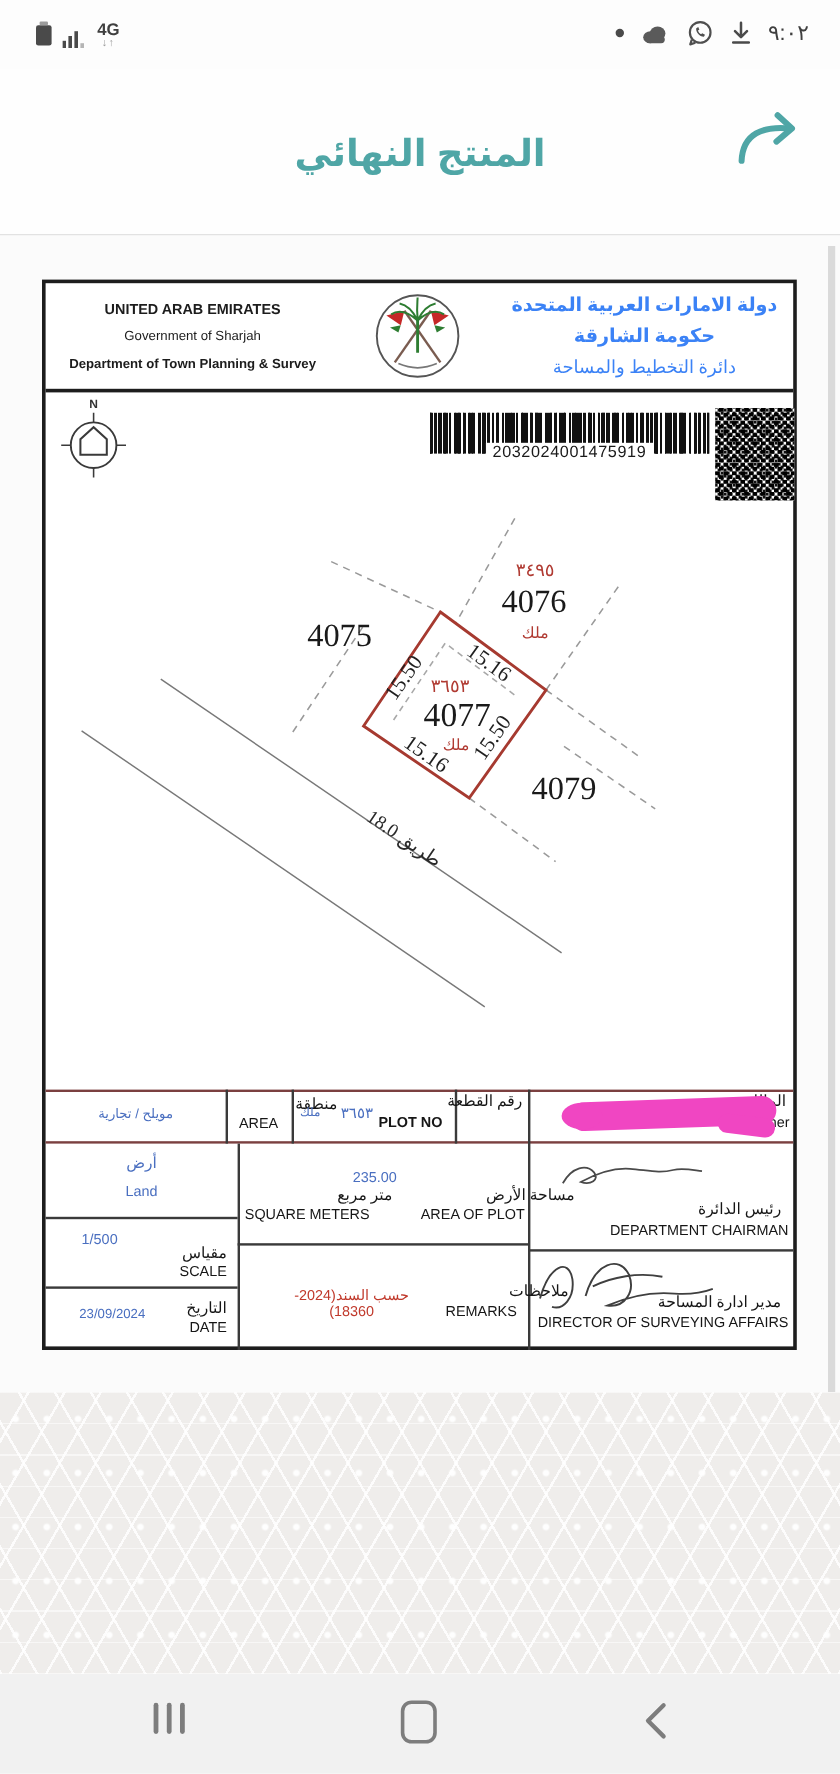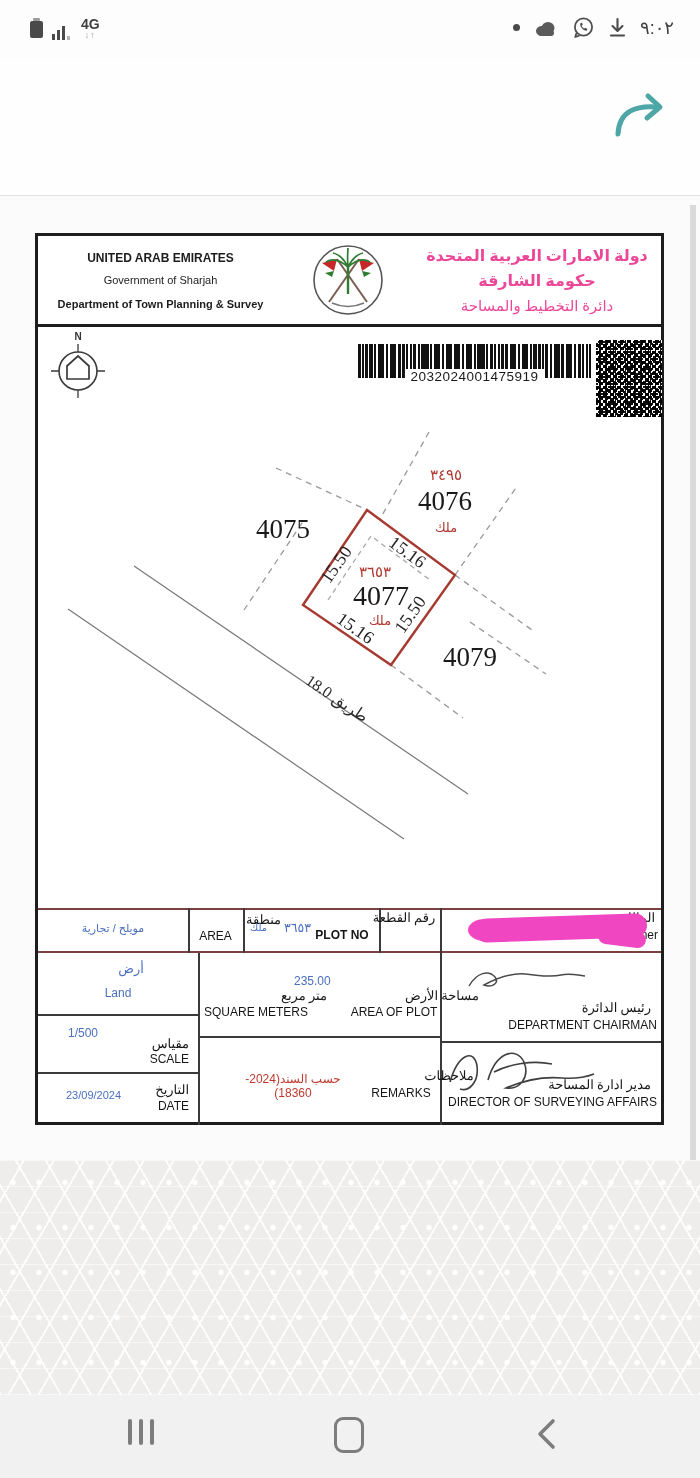--- a/index.html
+++ b/index.html
@@ -26,21 +26,21 @@
   .app-title{margin-top:52px;text-align:center;font-size:31px;font-weight:bold;color:#4fa6a6;direction:rtl;}
   .share-arrow{position:absolute;right:30px;top:34px;}
   
   .doc-page{position:absolute;left:35px;top:233px;width:629px;height:892px;background:#fff;border:3px solid #1d1d1d;box-sizing:border-box;}
   .doc-header{position:absolute;left:0;top:0;width:623px;height:88px;border-bottom:3px solid #1d1d1d;display:flex;align-items:center;}
   .hdr-en{width:245px;text-align:center;color:#1c1c1c;}
   .hdr-en .l1{font-size:12px;font-weight:bold;margin-bottom:9px;}
   .hdr-en .l2{font-size:11px;margin-bottom:12px;}
   .hdr-en .l3{font-size:11px;font-weight:bold;}
   .hdr-emblem{width:130px;display:flex;justify-content:center;}
-  .hdr-ar{flex:1;text-align:center;direction:rtl;color:#ec4899;font-family:"Liberation Serif","DejaVu Serif","DejaVu Sans",serif;}
+  .hdr-ar{flex:1;text-align:center;direction:rtl;color:#3b82f6;font-family:"Liberation Serif","DejaVu Serif","DejaVu Sans",serif;}
   .hdr-ar .a1{font-size:16px;font-weight:bold;margin-bottom:6px;}
   .hdr-ar .a2{font-size:16px;font-weight:bold;margin-bottom:7px;}
   .hdr-ar .a3{font-size:15px;}
   
   .barcode{position:absolute;left:320px;top:108px;width:233px;height:34px;background:#fff;
     background-image:
       repeating-linear-gradient(90deg,#111 0 2px,transparent 2px 4px),
       repeating-linear-gradient(90deg,#111 0 1px,transparent 1px 7px),
       repeating-linear-gradient(90deg,#111 0 3px,transparent 3px 11px);}
   .barcode-num{position:absolute;left:50%;bottom:-6px;transform:translateX(-50%);
@@ -106,20 +106,21 @@
       <path d="M8.2,7.5 c-.6,2.8 2.6,7 6.4,7.2 l.9-1.8 -2.3-1.2 -1,.9 c-1.3-.7-2.2-1.8-2.6-3.1 l1.2-.7 -.9-2.3 z" fill="#4f4f4f"></path>
     </svg>
     <svg width="19" height="22">
       <path d="M9.5,2 V13 M4.5,9 L9.5,14 L14.5,9 M3,18.5 H16" fill="none" stroke="#4a4a4a" stroke-width="2.1" stroke-linecap="round" stroke-linejoin="round"></path>
     </svg>
     <div class="sb-time">٩:٠٢</div>
   </div>
 </div>
 
 <div class="app-header">
+  <div class="app-title">المنتج النهائي</div>
   <svg class="share-arrow" width="62" height="48">
     <path d="M10,42 C11,19 28,13 50,15" fill="none" stroke="#4fa6a6" stroke-width="5" stroke-linecap="round"></path>
     <path d="M40,4 L52,15 L39,26" fill="none" stroke="#4fa6a6" stroke-width="5" stroke-linecap="round" stroke-linejoin="round"></path>
   </svg>
 </div>
 
 <div class="doc-page">
 
   <div class="doc-header">
     <div class="hdr-en">
@@ -213,21 +214,21 @@
   <div class="redact" style="left:437px;top:680px;width:172px;height:24px;transform:rotate(-2deg);"></div>
   <div class="redact" style="left:430px;top:683px;width:34px;height:22px;border-radius:50%;"></div>
   <div class="redact" style="left:560px;top:694px;width:48px;height:16px;transform:rotate(7deg);"></div>
 
   <div class="line" style="left:160px;top:717px;width:1.5px;height:172px;"></div>
   <div class="line" style="left:0;top:778px;width:160px;height:1.5px;"></div>
   <div class="line" style="left:0;top:836px;width:160px;height:1.5px;"></div>
   <div class="line" style="left:160px;top:800px;width:242px;height:1.5px;"></div>
   <div class="line" style="left:402px;top:805px;width:221px;height:1.5px;"></div>
 
-  <div class="abs blue mono-serif" style="left:0;top:725px;width:160px;text-align:center;font-size:13px;padding-left:13px;">أرض</div>
+  <div class="abs blue mono-serif" style="left:0;top:725px;width:160px;text-align:center;font-size:13px;">أرض</div>
   <div class="abs blue" style="left:0;top:750px;width:160px;text-align:center;font-size:12px;">Land</div>
 
   <div class="abs blue" style="left:30px;top:790px;font-size:12px;">1/500</div>
   <div class="abs cell-label-ar" style="right:472px;top:800px;">مقياس</div>
   <div class="abs cell-label-en" style="right:472px;top:816px;">SCALE</div>
 
   <div class="abs blue" style="left:28px;top:853px;font-size:11px;">23/09/2024</div>
   <div class="abs cell-label-ar" style="right:472px;top:846px;">التاريخ</div>
   <div class="abs cell-label-en" style="right:472px;top:863px;">DATE</div>
 

